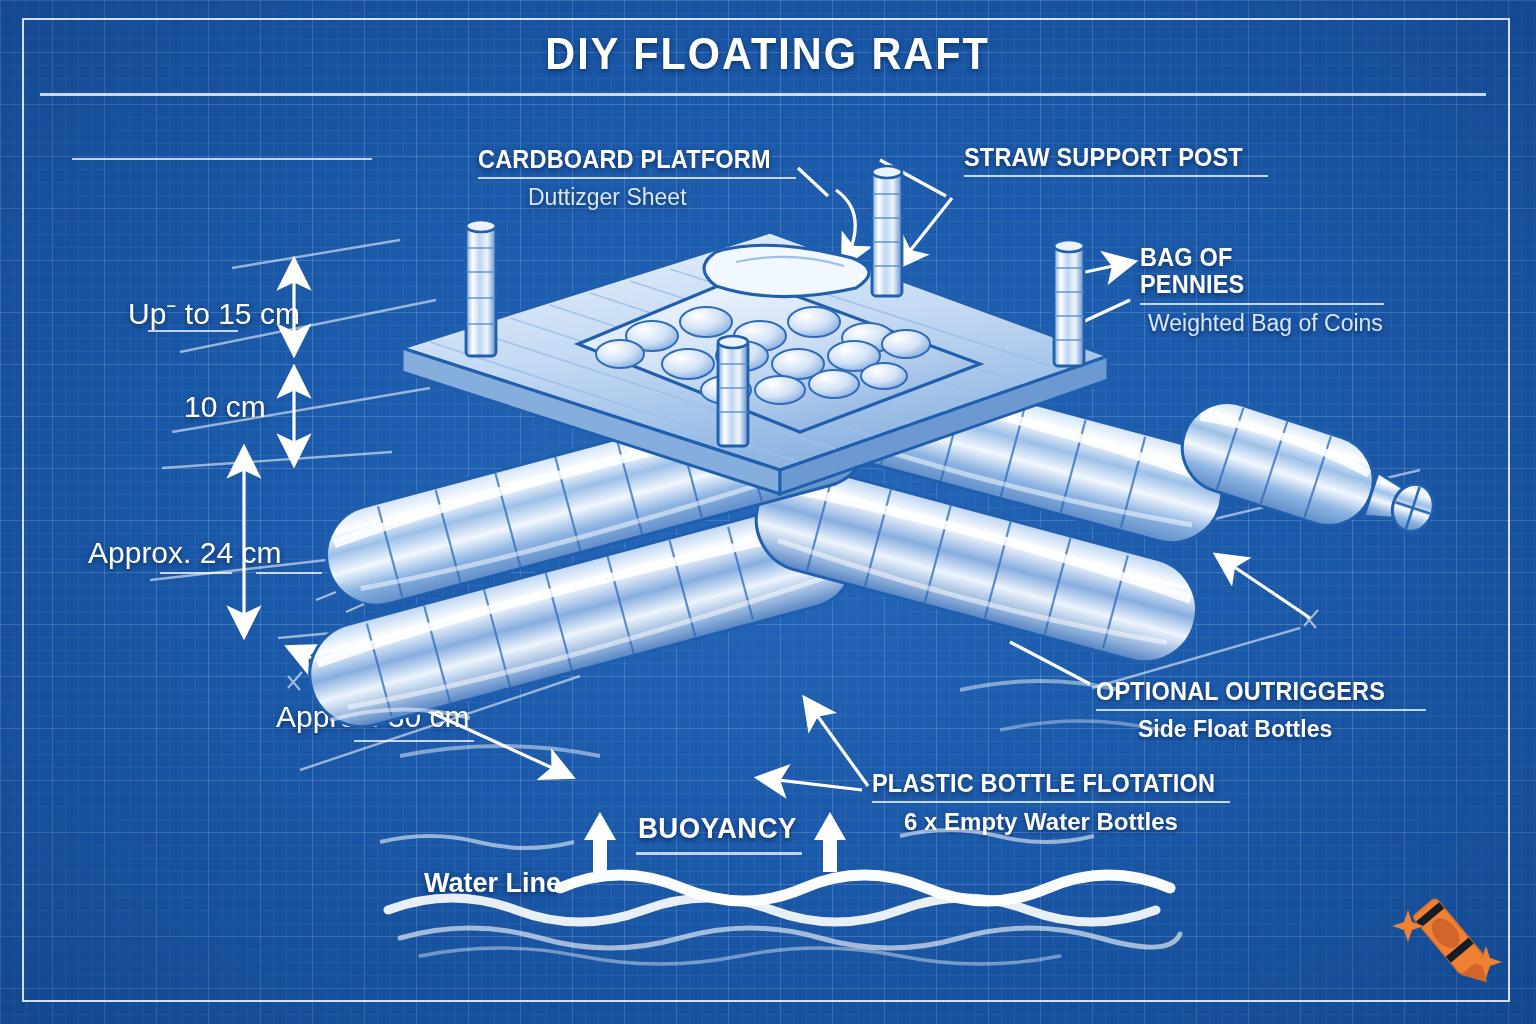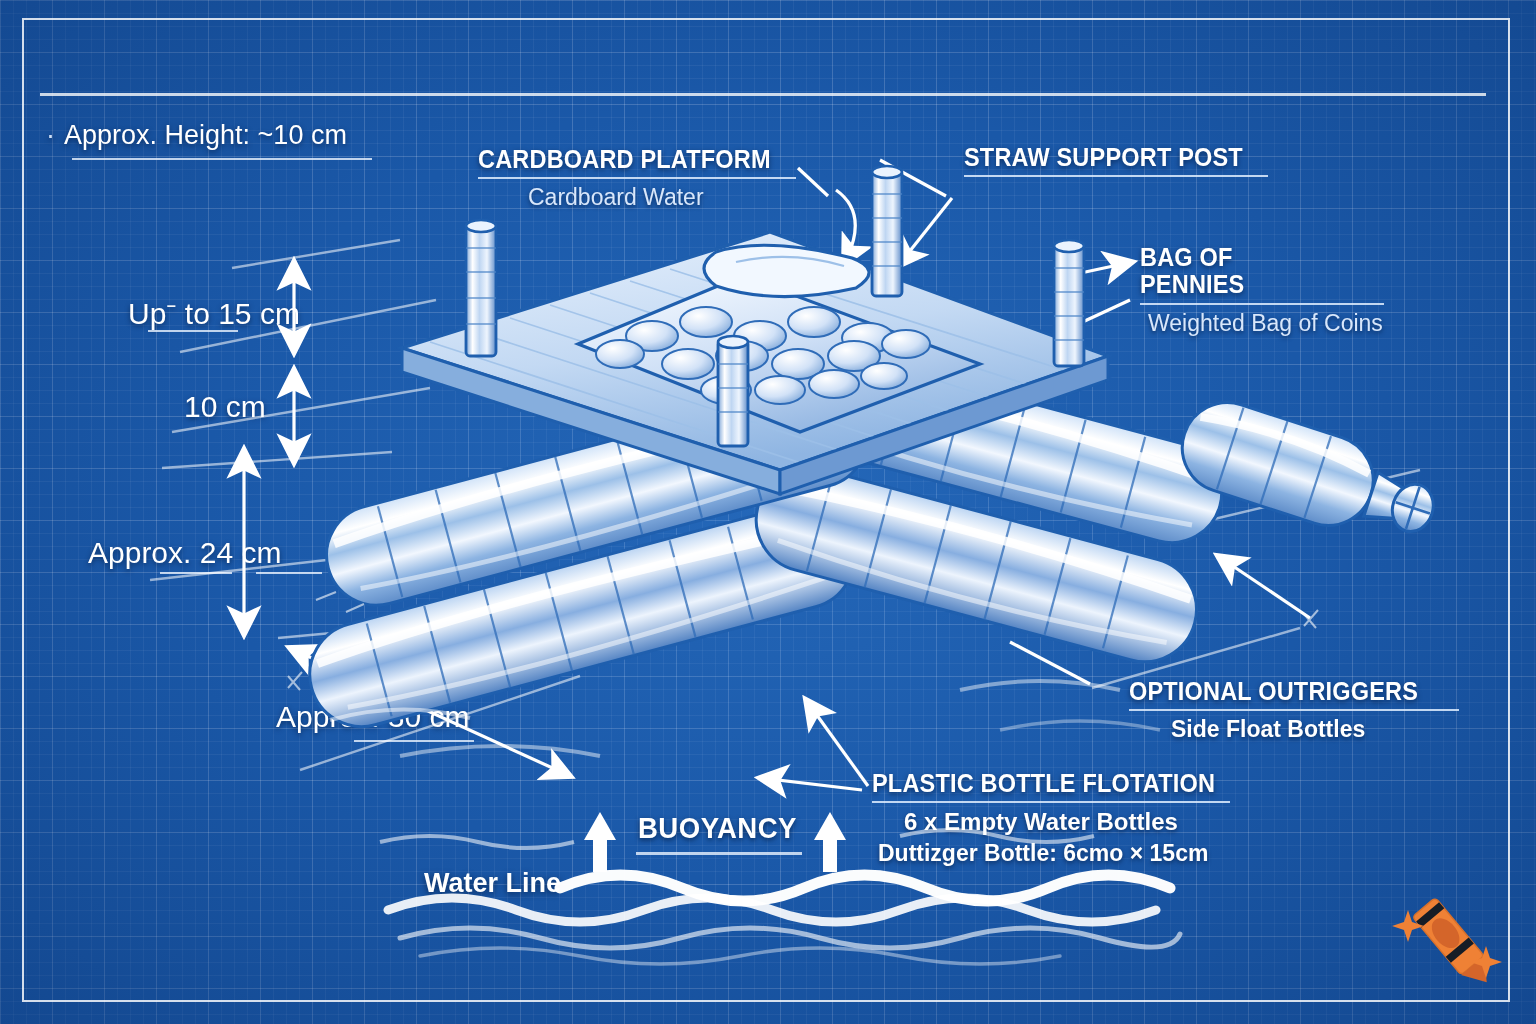--- a/index.html
+++ b/index.html
@@ -150,67 +150,66 @@
 </head>
 <body>
 
 <div id="page">
 
   <div class="grid-fine"></div>
   <div class="grid-main"></div>
   <div class="vignette"></div>
   <div class="frame"></div>
 
+  <div class="title-wrap">
+    <div class="title">DIY FLOATING RAFT</div>
+  </div>
   <div class="title-rule"></div>
 
-  <div class="bullet-line" style="left:46px; top:120px;">
-    <span class="dot">·</span><span>Approx. Height: ~10 cm</span>
-  </div>
   <div class="dim-underline" style="left:72px; top:158px; width:300px;"></div>
 
   <div class="dim-label" style="left:128px; top:292px;">Up⁻ to 15 cm</div>
   <div class="dim-underline" style="left:148px; top:330px; width:90px;"></div>
 
   <div class="dim-label" style="left:184px; top:390px;">10 cm</div>
 
   <div class="dim-label" style="left:88px; top:536px;">Approx. 24 cm</div>
   <div class="dim-underline" style="left:160px; top:572px; width:72px;"></div>
   <div class="dim-underline" style="left:256px; top:572px; width:66px;"></div>
 
   <div class="dim-label" style="left:276px; top:700px;">Approx. 30 cm</div>
   <div class="dim-underline" style="left:354px; top:740px; width:120px;"></div>
 
   <div class="callout" style="left:478px; top:146px; width:320px;">
     <div class="head">CARDBOARD PLATFORM</div>
     <div class="rule" style="width:318px;"></div>
-    <div class="sub" style="padding-left:50px;">Cardboard Water</div>
+    <div class="sub" style="padding-left:50px;">Duttizger Sheet</div>
   </div>
 
   <div class="callout" style="left:964px; top:144px; width:310px;">
     <div class="head">STRAW SUPPORT POST</div>
     <div class="rule" style="width:304px;"></div>
   </div>
 
   <div class="callout" style="left:1140px; top:244px; width:250px;">
     <div class="head two-line">BAG OF PENNIES</div>
     <div class="rule" style="width:244px; margin-top:6px;"></div>
     <div class="sub" style="margin-left:8px;">Weighted Bag of Coins</div>
   </div>
 
-  <div class="callout" style="left:1096px; top:678px; width:340px;margin-left:33px;">
+  <div class="callout" style="left:1096px; top:678px; width:340px;">
     <div class="head">OPTIONAL OUTRIGGERS</div>
     <div class="rule" style="width:330px;"></div>
     <div class="sub bold" style="padding-left:42px;">Side Float Bottles</div>
   </div>
 
   <div class="callout" style="left:872px; top:770px; width:370px;">
     <div class="head">PLASTIC BOTTLE FLOTATION</div>
     <div class="rule" style="width:358px;"></div>
     <div class="sub bold" style="padding-left:32px; font-size:24px;">6 x Empty Water Bottles</div>
-    <div class="sub bold" style="padding-left:6px; font-size:23px; margin-top:4px;">Duttizger Bottle: 6cmo × 15cm</div>
   </div>
 
   <div class="buoy-label" style="left:638px; top:812px;">BUOYANCY</div>
   <div class="dim-underline" style="left:636px; top:852px; width:166px; height:3px;"></div>
   <div class="water-label" style="left:424px; top:868px;">Water Line</div>
 
   <svg class="overlay" viewBox="0 0 1536 1024">
     <defs>
       <linearGradient id="gPlat" x1="0" y1="0" x2="0.4" y2="1">
         <stop offset="0%" stop-color="#e9f2fd"></stop>

